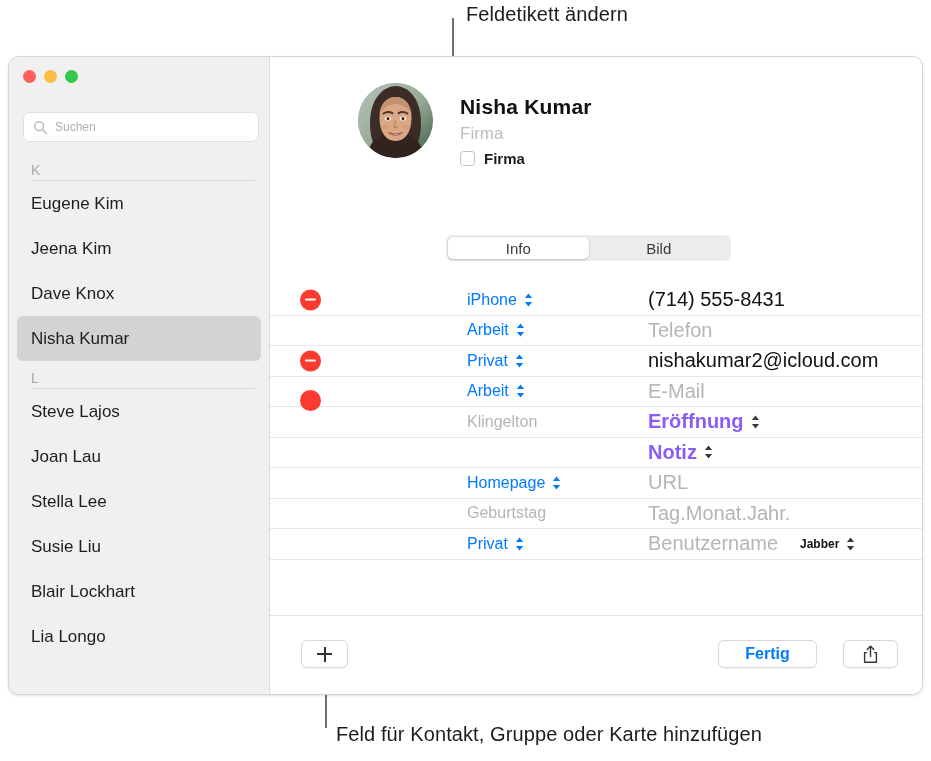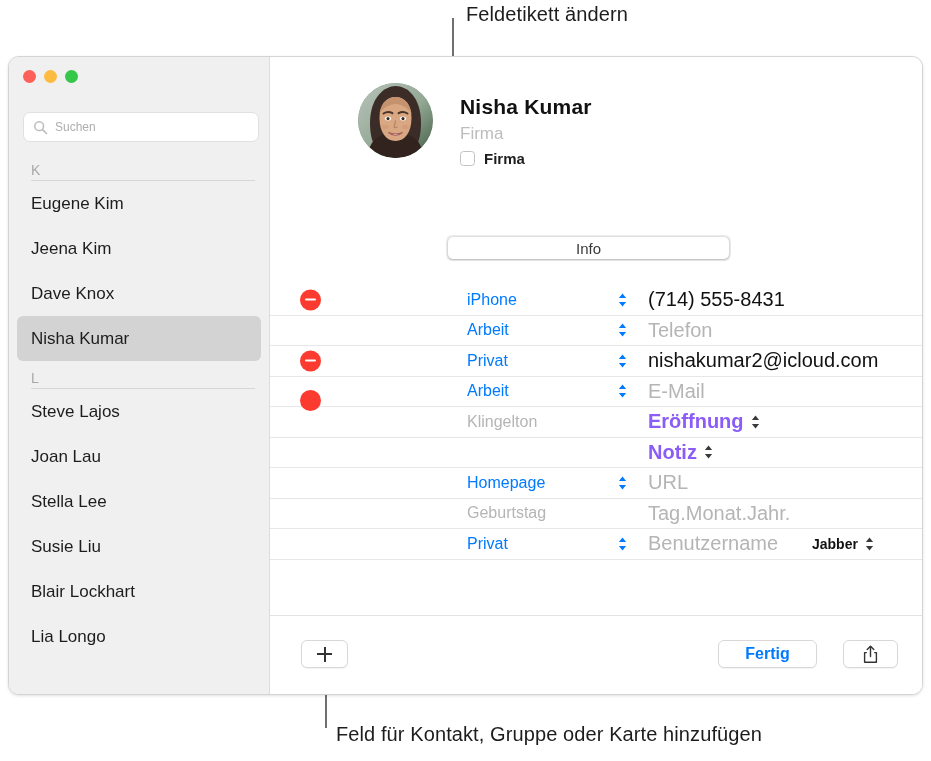--- a/index.html
+++ b/index.html
@@ -269,21 +269,21 @@
     width: 11px;
     height: 2.4px;
     background: #ffffff;
     border-radius: 1px;
   }
   .lbl-wrap {
     position: absolute;
     left: 197px;
     width: 160px;
     display: flex;
-    justify-content: space-between;
+    justify-content: flex-start;
     align-items: center;
   }
   .lbl-text { font-size: 16px; white-space: nowrap; }
   .lbl-text.blue { color: #007aff; }
   .lbl-text.gray { color: #b5b5b5; }
 
   .chev {
     width: 9px;
     height: 14px;
     margin-left: 7px;
@@ -300,22 +300,22 @@
     display: flex;
     align-items: center;
     text-align: center;
   }
   .val .v-text { color: #111; }
   .val .v-ph { color: #b5b5b5; }
   .val .v-bold { color: #8b5cf6; font-weight: bold; }
 
   .val2 {
     position: absolute;
-    left: 542px;
-    font-size: 14px;
+    left: 530px;
+    font-size: 12px;
     display: flex;
     align-items: center;
     white-space: nowrap;
   }
   .val2 .v-bold { color: #111; font-weight: bold; }
 
   .clipped-minus {
     position: absolute;
     left: 30px;
     top: 0px;
@@ -492,20 +492,23 @@
             <div id="company-check-row">
               <span id="company-checkbox"></span>
               <span id="company-check-label">Firma</span>
             </div>
           </div>
         </div>
 
         <div id="segmented">
             <div class="seg active">
               <span>Info</span>
+            </div>
+            <div class="seg">
+              <span>Bild</span>
             </div>
           </div>
 
         <div id="fields">
             <div class="field-row">
               <div class="minus-btn"></div>
               <div class="lbl-wrap">
                 <span class="lbl-text blue">iPhone</span>
                 <svg viewBox="0 0 9 14" class="chev blue">
                   <path d="M4.5 0.6 L8.1 5.1 L0.9 5.1 Z M4.5 13.4 L8.1 8.9 L0.9 8.9 Z"></path>

